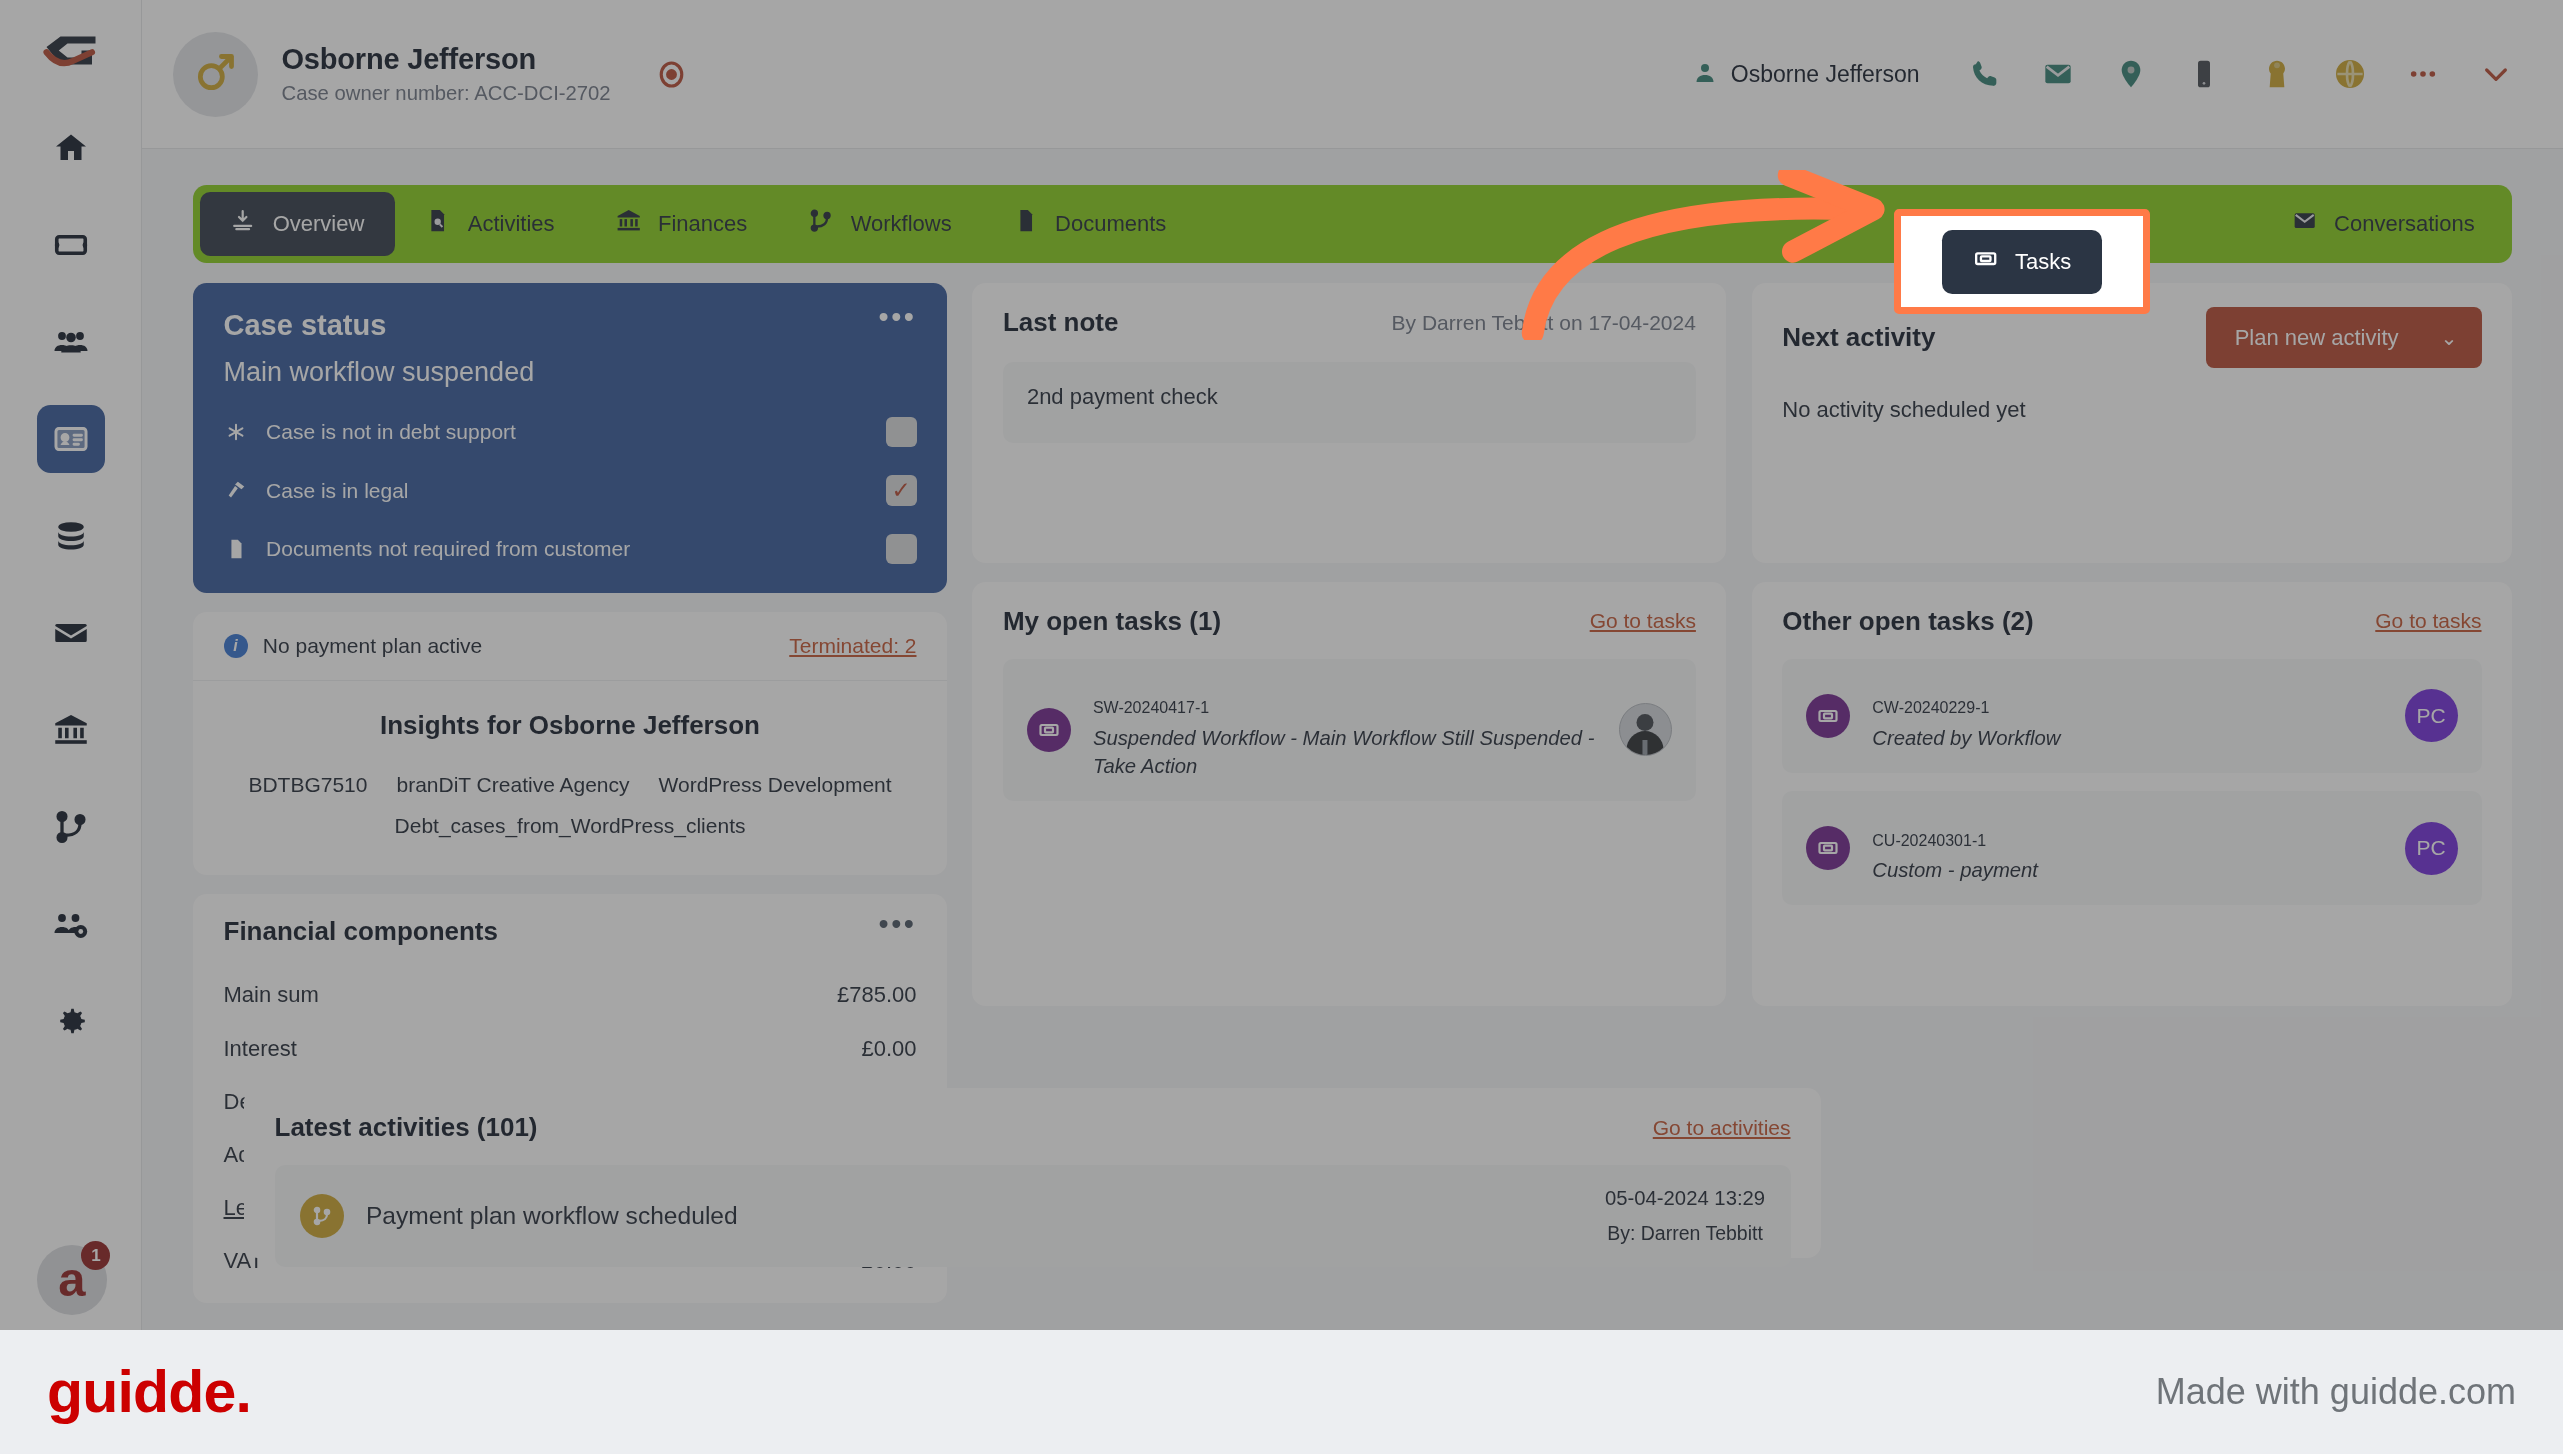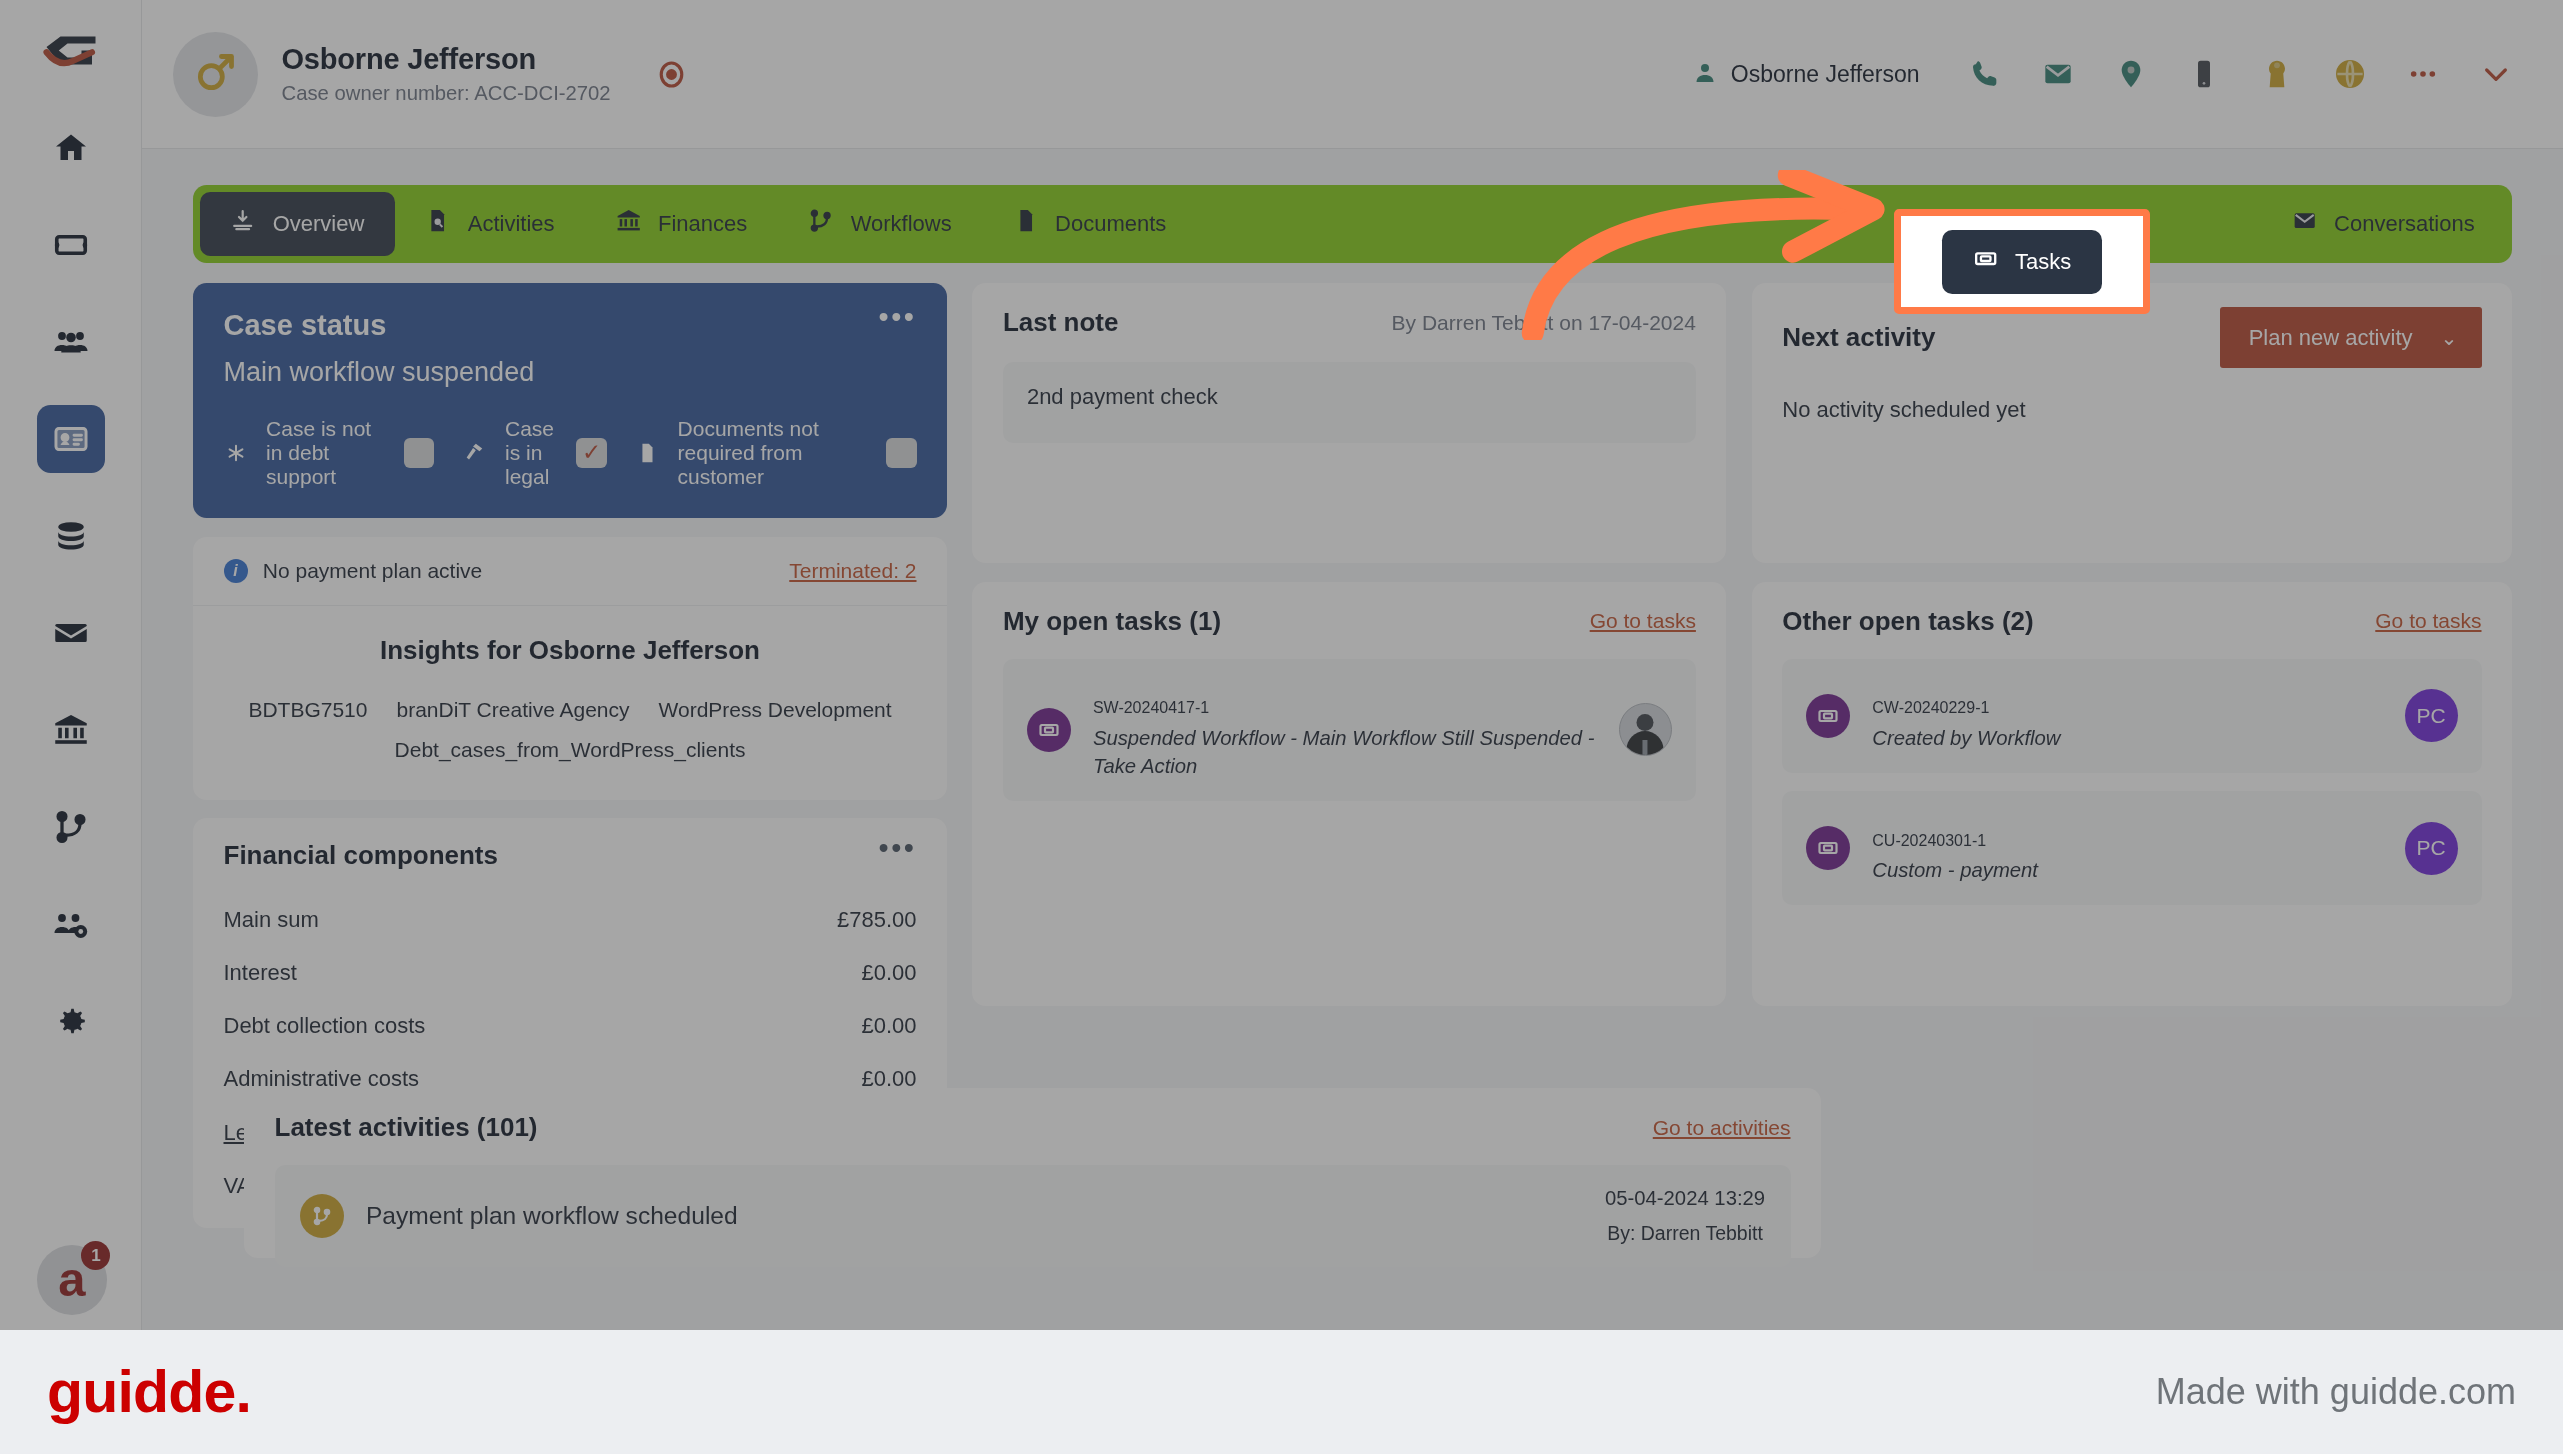--- a/index.html
+++ b/index.html
@@ -89,21 +89,21 @@
 
   .card { background: #ffffff; border-radius: 13.6px; }
 
   
   .status-card { background: #2f5496; color: #ffffff; padding: 25.4px 30.5px 29px 30.5px; border-radius: 13.6px; position: relative; }
   .status-head { display: flex; align-items: flex-start; justify-content: space-between; }
   .status-title { font-size: 29px; font-weight: 700; }
   .dots { font-size: 29px; letter-spacing: 2.5px; line-height: .6; color: #ffffff; cursor: pointer; }
   .dots.dark { color: #44505f; }
   .status-sub { font-size: 27px; margin-top: 15.3px; font-weight: 400; }
-  .status-list { margin-top: 29px; display: flex; flex-direction: row; gap: 28px; }
+  .status-list { margin-top: 29px; display: flex; flex-direction: column; gap: 28px; }
   .status-row { display: flex; align-items: center; gap: 18.6px; font-size: 21px; }
   .status-row .ic { width: 24px; display: flex; justify-content: center; }
   .status-row .ic svg { width: 22px; height: 22px; }
   .status-row .lbl { flex: 1; }
   .chk { width: 30.5px; height: 30.5px; border-radius: 6px; background: #d6d8da; display: flex; align-items: center; justify-content: center; }
   .chk .tick { color: #b4432b; font-size: 23px; line-height: 1; }
 
   
   .plan-card { padding: 0; overflow: hidden; }
   .plan-row {
@@ -134,23 +134,23 @@
   .fin-row .k.underline { text-decoration: underline; }
 
   
   .panel { padding: 24px 30.5px 27px 30.5px; }
   .panel-head { display: flex; align-items: center; justify-content: space-between; gap: 17px; }
   .panel-title { font-size: 26px; font-weight: 700; color: #0e1726; }
   .panel-meta { font-size: 21px; color: #6a7280; }
   .note-box { margin-top: 24px; background: #f6f7f8; border-radius: 10.2px; padding: 22px 24px; font-size: 22px; color: #1b2330; min-height: 81px; }
 
   .plan-btn {
-    background: #b4432b; color: #ffffff; border: none; border-radius: 3px;
+    background: #b4432b; color: #ffffff; border: none; border-radius: 8px;
     height: 61px; padding: 0 24px 0 29px; font-size: 22px;
-    display: flex; align-items: center; gap: 28px; white-space: nowrap; cursor: pointer;
+    display: flex; align-items: center; gap: 42px; white-space: nowrap; cursor: pointer;
     font-family: "Liberation Sans", sans-serif;
   }
   .plan-btn .chev { font-size: 20.3px; }
   .panel-empty { margin-top: 29px; font-size: 22px; color: #1b2330; }
 
   
   .task-list { margin-top: 22px; display: flex; flex-direction: column; gap: 18.6px; }
   .task-row {
     background: #f6f7f8; border-radius: 10.2px; padding: 20.3px 24px;
     display: flex; align-items: center; gap: 22px; position: relative;

